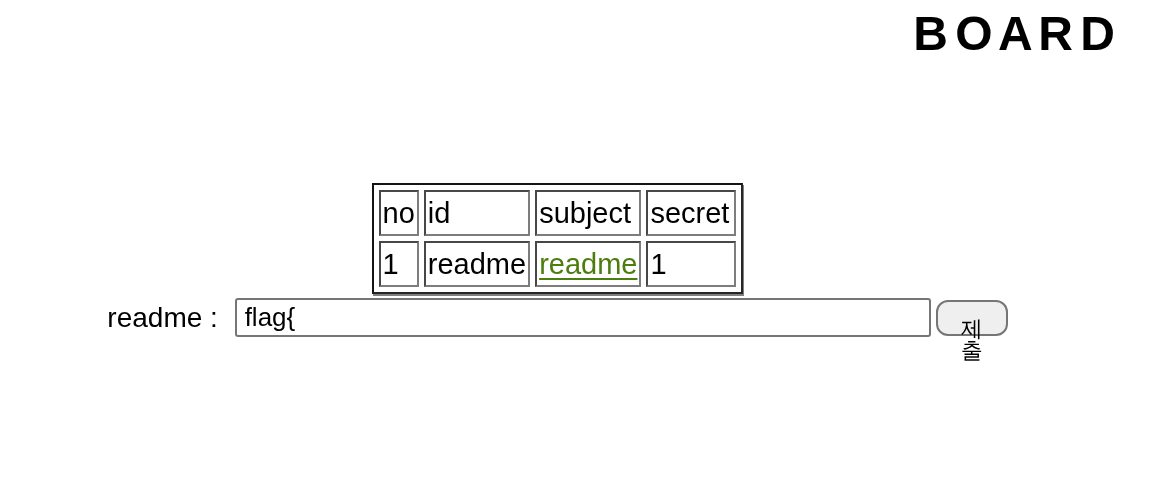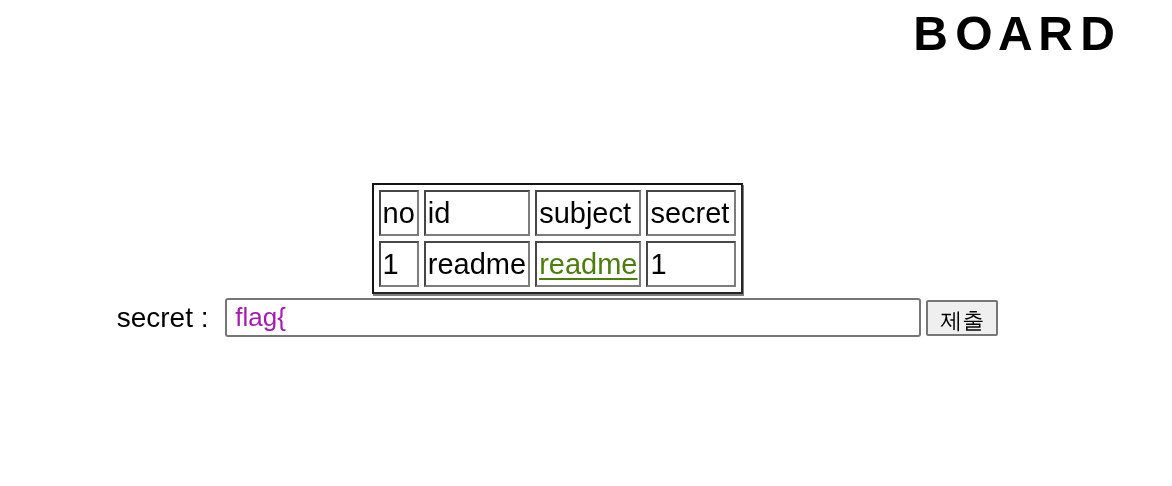--- a/index.html
+++ b/index.html
@@ -71,39 +71,39 @@
     margin-right: 9px;
     white-space: pre;
   }
   .search-input {
     box-sizing: border-box;
     width: 696px;
     height: 39px;
     border: 2px solid #767676;
     border-radius: 3px;
     background: #ffffff;
-    color: #a21caf;
+    color: #000000;
     font-family: "Liberation Sans", sans-serif;
     font-size: 26px;
     padding: 1px 4px 1px 8px;
     outline: none;
   }
   .submit-button {
     box-sizing: border-box;
     width: 72px;
     height: 36px;
     margin-left: 5px;
     background: #efefef;
     border: 2px solid #767676;
-    border-radius: 2px;
+    border-radius: 12px;
     color: #000000;
     font-family: "Liberation Sans", sans-serif;
     font-size: 22px;
     line-height: 1;
-    padding: 8px;
+    padding: 16px;
     cursor: pointer;
   }
 </style>
 </head>
 <body>
 
 <div class="page">
 
   <h1 class="page-title">B O A R D</h1>
 
@@ -120,18 +120,18 @@
         <td class="c-id">readme</td>
         <td class="c-subject">
           <a class="subject-link" href="#">readme</a>
         </td>
         <td class="c-secret">1</td>
       </tr>
     </tbody>
   </table>
 
   <div class="search-row">
-    <span class="search-label">secret : </span>
+    <span class="search-label">readme : </span>
     <input class="search-input" type="text" value="flag{" style="">
     <button class="submit-button" type="submit">제출</button>
   </div>
 
 </div>
 
 </body></html>

